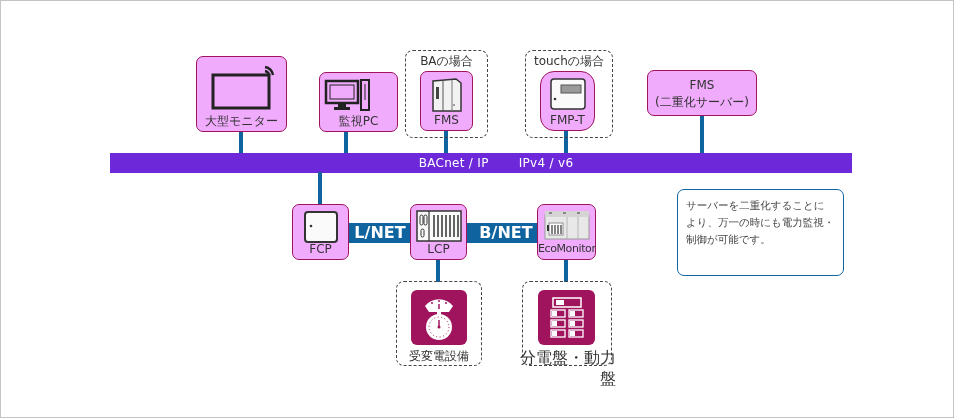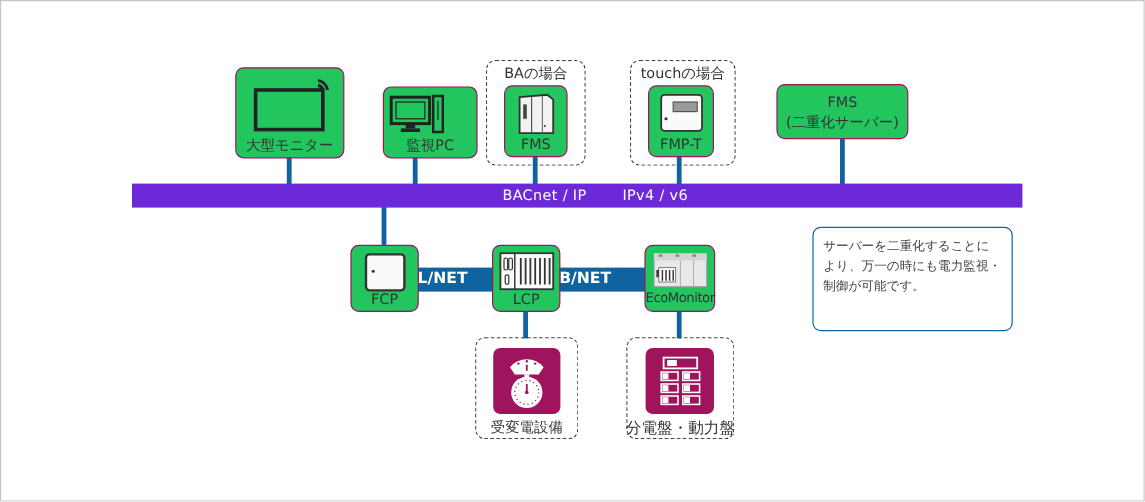--- a/index.html
+++ b/index.html
@@ -17,38 +17,38 @@
   .line { position: absolute; background: #0f64a0; }
   .bus {
     position: absolute; left: 110px; top: 153px; width: 742px; height: 20px;
     background: #6d28d9; color: #ffffff;
     font-size: 12px; line-height: 20px; text-align: center;
     letter-spacing: 0.3px;
   }
   .bus span { padding-left: 30px; }
   .node {
     position: absolute; box-sizing: border-box;
-    border: 1.5px solid #a0145e; border-radius: 7px; background: #22c55e;
+    border: 1.5px solid #a0145e; border-radius: 7px; background: #f0abfc;
   }
   .node-label {
     position: absolute; left: 0; right: 0; bottom: 3px;
     text-align: center; font-size: 12px; color: #333;
     white-space: nowrap; line-height: 14px;
   }
   .dashed {
     position: absolute; box-sizing: border-box;
     border: 1.5px dashed #444; border-radius: 8px; background: transparent;
   }
   .dash-title {
     position: absolute; left: 0; right: 0; top: 2px;
     text-align: center; font-size: 12px; color: #333; white-space: nowrap;
   }
   .net-label {
-    position: absolute; color: #ffffff; font-size: 13px; font-weight: bold;
-    text-align: left; line-height: 14px;
+    position: absolute; color: #ffffff; font-size: 16px; font-weight: bold;
+    text-align: center; line-height: 14px;
   }
   .magenta-tile {
     position: absolute; background: #a0145e; border-radius: 6px;
   }
   .note {
     position: absolute; left: 677px; top: 189px; width: 167px; height: 87px;
     box-sizing: border-box; border: 1.5px solid #0f64a0; border-radius: 7px;
     background: #fff; padding: 5px 8px;
   }
   .note-title { font-size: 11px; font-weight: bold; color: #222; line-height: 16px; }
@@ -110,21 +110,21 @@
     <line x1="22" y1="3" x2="22" y2="34" stroke="#777" stroke-width="1"></line>
     <rect x="6" y="10" width="3" height="12" fill="#444"></rect>
     <circle cx="24" cy="28" r="0.8" fill="#333"></circle>
   </svg>
   <div class="node-label">FMS</div>
 </div>
 
 <div class="dashed" style="left:525px;top:50px;width:88px;height:88px;">
   <div class="dash-title">touchの場合</div>
 </div>
-<div class="node" style="left:540px;top:71px;width:55px;height:60px;">
+<div class="node" style="left:540px;top:71px;width:55px;height:60px;border-radius:14px;">
   <svg class="abs" style="left:8px;top:5px;" width="38" height="34" viewBox="0 0 38 34">
     <rect x="2" y="2" width="34" height="30" rx="3" fill="#fafafa" stroke="#333" stroke-width="1.5"></rect>
     <rect x="12" y="8" width="20" height="8" fill="#9a9a9a" stroke="#555" stroke-width="1"></rect>
     <circle cx="6" cy="22" r="1.3" fill="#333"></circle>
   </svg>
   <div class="node-label">FMP-T</div>
 </div>
 
 <div class="node" style="left:647px;top:70px;width:110px;height:46px;">
   <div class="abs" style="left:0;right:0;top:7px;text-align:center;font-size:12px;">FMS</div>
@@ -217,17 +217,17 @@
     <g fill="#fff">
       <rect x="5" y="15" width="5" height="5"></rect>
         <rect x="23" y="15" width="5" height="5"></rect>
       <rect x="5" y="25" width="5" height="5"></rect>
         <rect x="23" y="25" width="5" height="5"></rect>
       <rect x="5" y="35" width="5" height="5"></rect>
         <rect x="23" y="35" width="5" height="5"></rect>
     </g>
   </svg>
 </div>
-<div class="abs" style="left:518px;top:348px;width:98px;text-align:center;font-size:13px;">分電盤・動力盤</div>
+<div class="abs" style="left:518px;top:348px;width:98px;text-align:right;font-size:16px;">分電盤・動力盤</div>
 
 <div class="note">
   <div class="note-body">サーバーを二重化することにより、万一の時にも電力監視・制御が可能です。</div>
 </div>
 
 </body></html>

